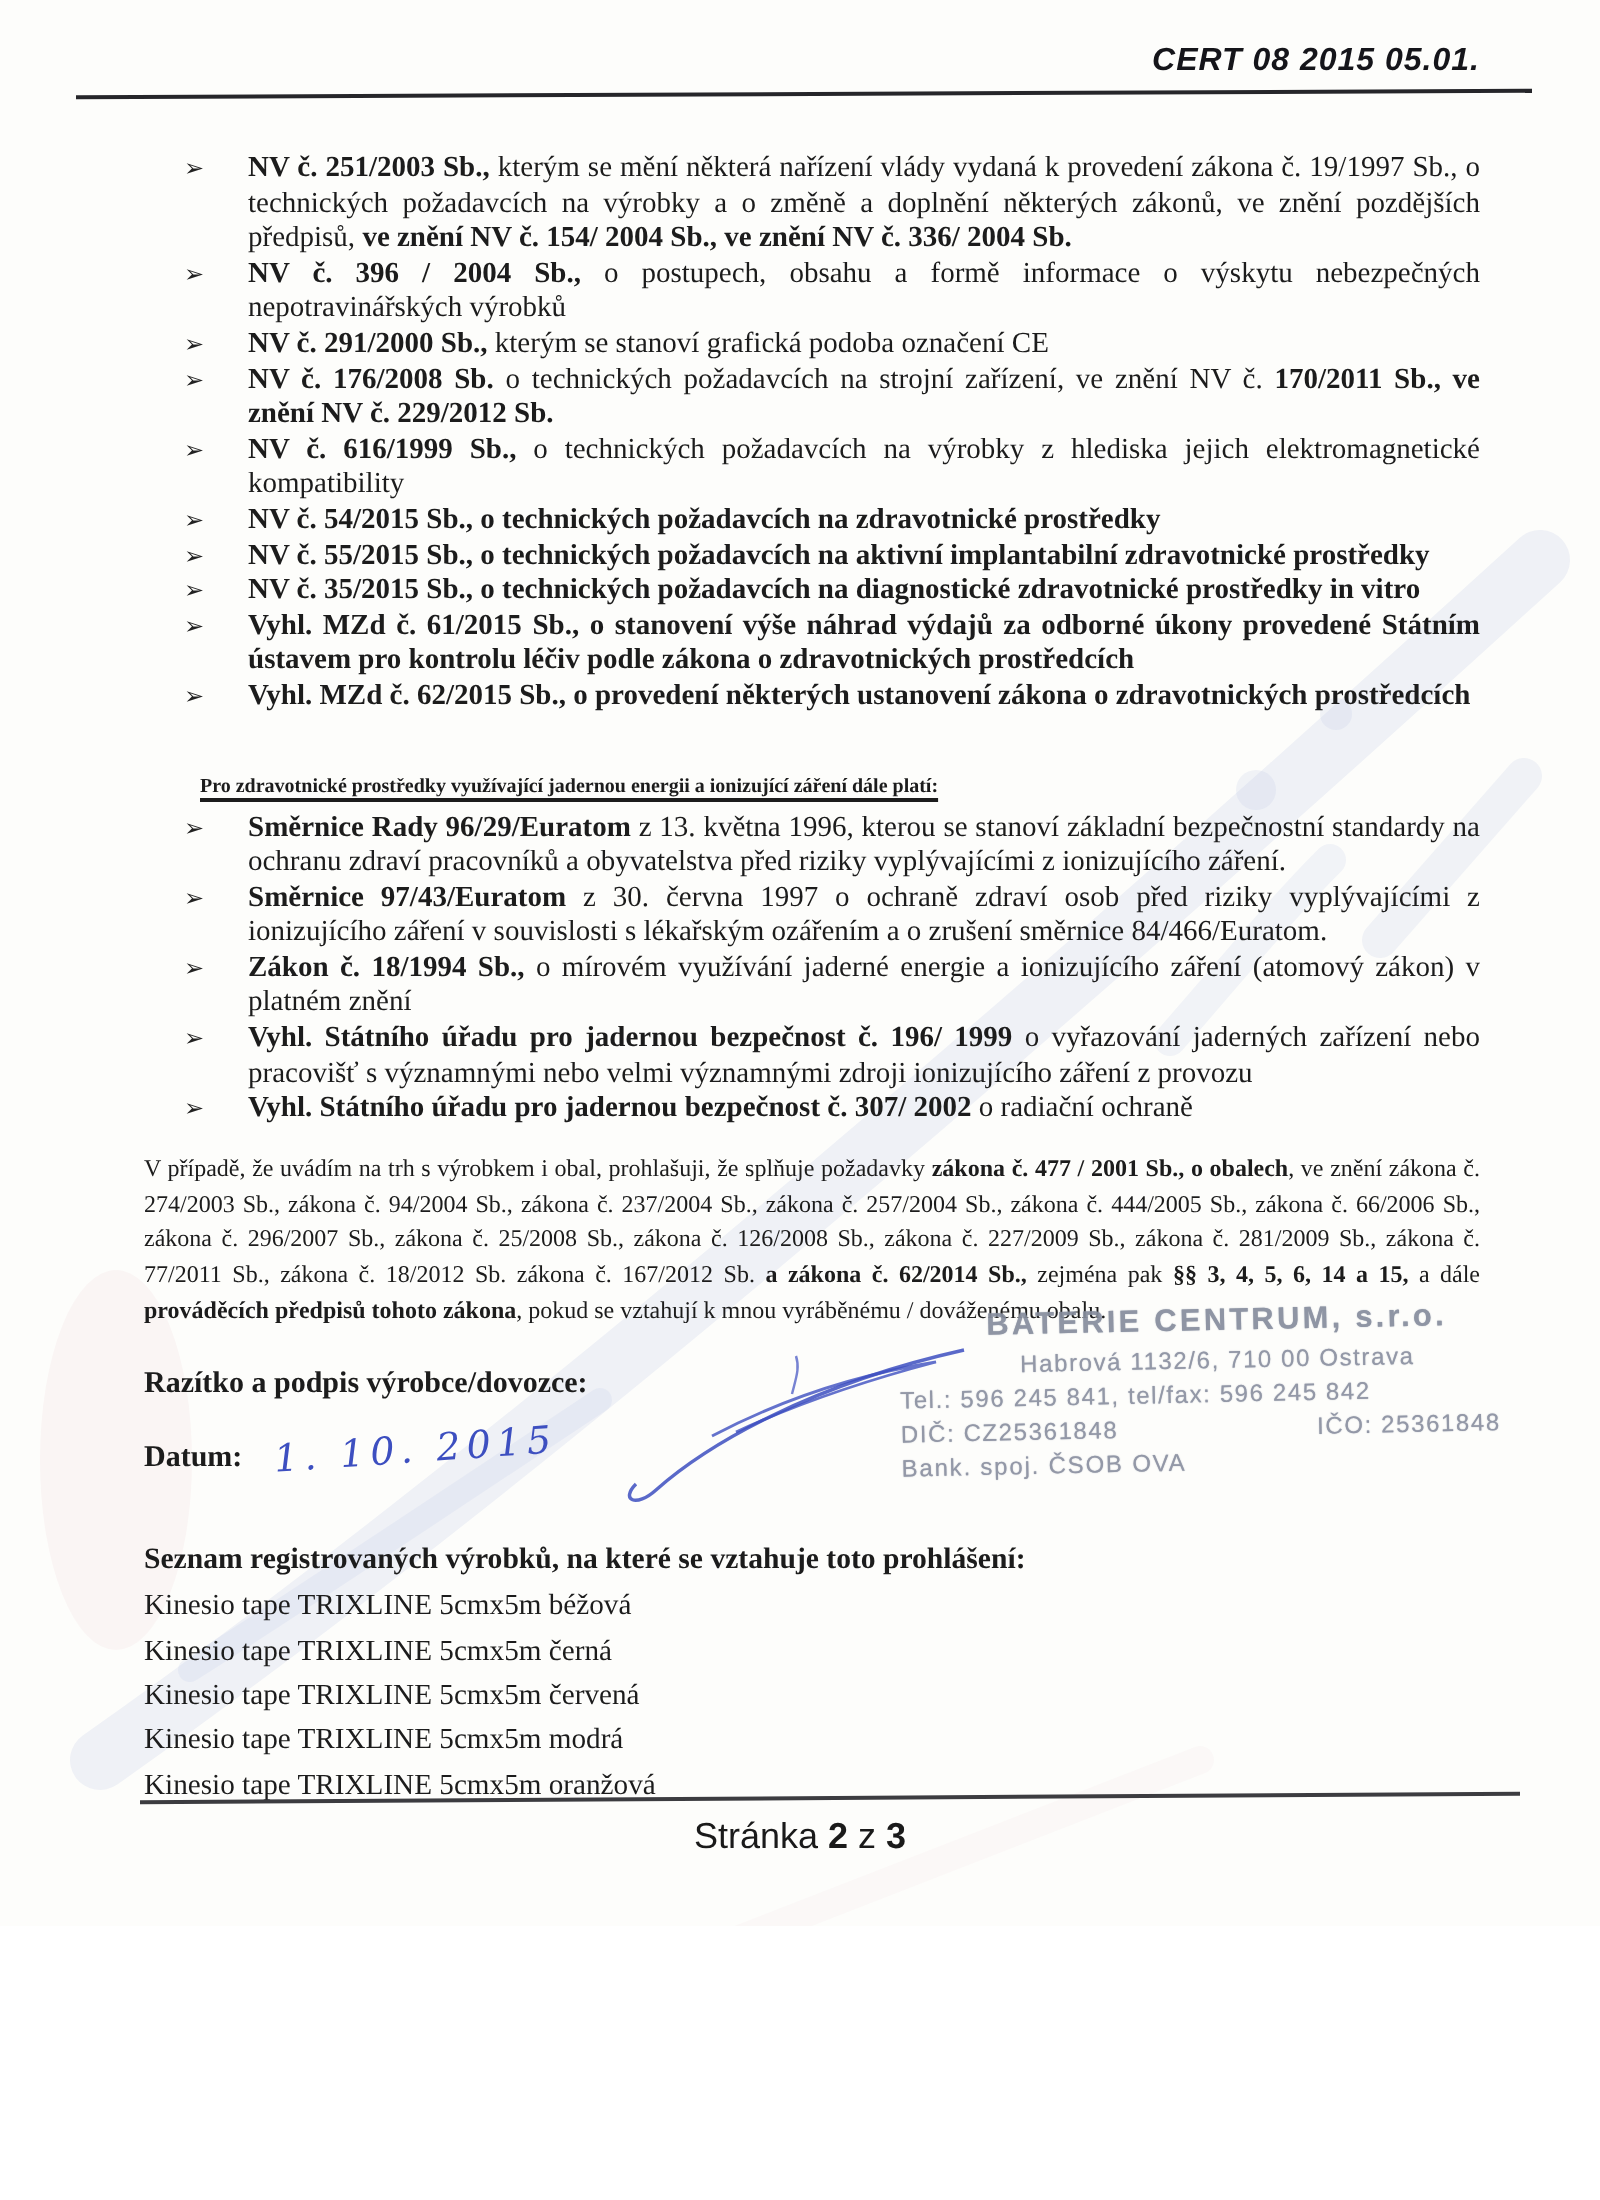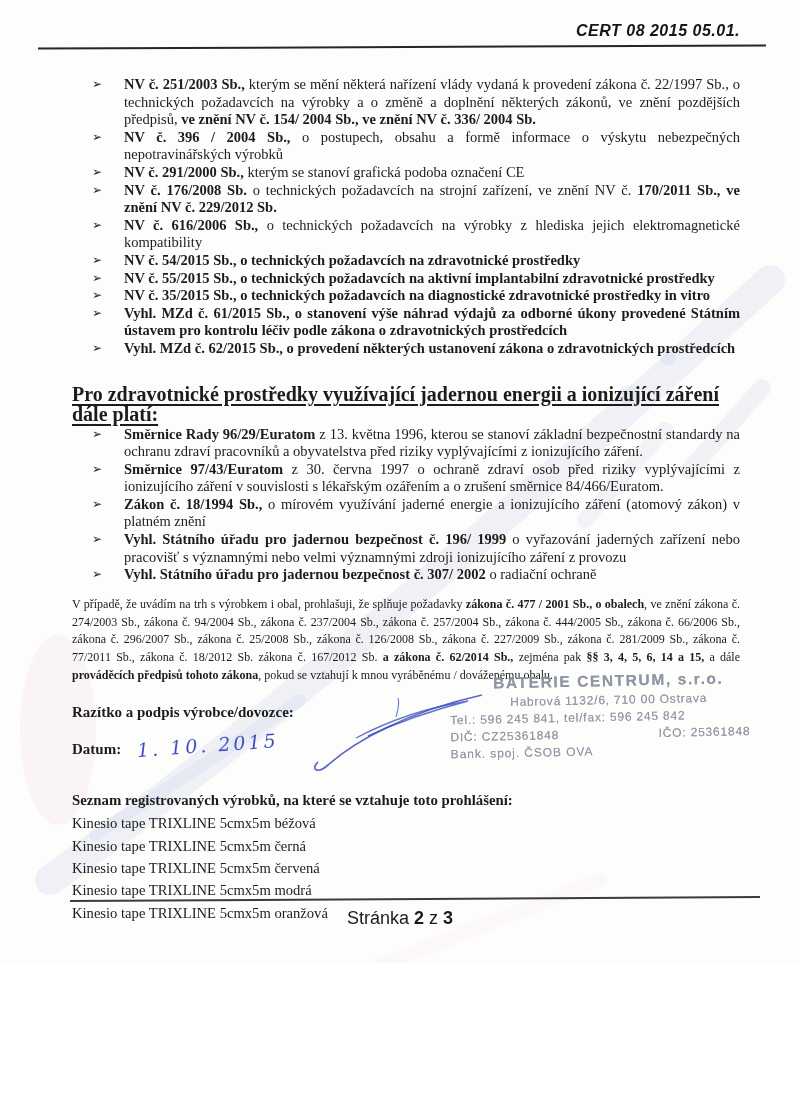--- a/index.html
+++ b/index.html
@@ -13,22 +13,22 @@
     font-family:"Liberation Sans",sans-serif;font-style:italic;font-weight:600;
     font-size:16px;letter-spacing:.5px;color:#15151a;
   }
   .top-rule{position:absolute;top:46px;left:38px;right:34px;height:2px;background:#26262a;transform:rotate(-0.25deg);}
   .content{position:absolute;left:72px;top:76px;width:668px;}
   .li{position:relative;padding-left:52px;font-size:14.5px;line-height:17.6px;text-align:justify;}
   .li .marker{position:absolute;left:20px;top:0px;font-size:12px;color:#222;}
   .pli{font-size:14.6px;line-height:22.3px;}
   .b{font-weight:700;}
   .section-heading{
-    margin-top:26px;font-weight:700;font-size:20px;line-height:20px;
-    text-decoration:underline;text-underline-offset:3px;text-decoration-thickness:1.8px;
+    margin-top:26px;font-weight:700;font-size:10px;line-height:20px;
+    text-decoration:underline;text-underline-offset:3px;text-decoration-thickness:1.8px;margin-left:28px;
   }
   .list2{margin-top:2px;}
   .para{margin:12px 0 0 0;font-size:12px;line-height:17.7px;text-align:justify;}
   .sig-block{position:relative;margin-top:20px;height:70px;}
   .sig-label{font-weight:700;font-size:15px;}
   .date-row{position:absolute;left:0;top:32px;font-weight:700;font-size:15px;white-space:nowrap;}
   .date-hand{
     display:inline-block;margin-left:16px;font-family:"DejaVu Serif",serif;font-style:italic;
     font-weight:400;font-size:19px;letter-spacing:3px;color:#3d4fc0;
     transform:rotate(-4deg) translateY(-2px);
@@ -67,25 +67,25 @@
     <ellipse cx="58" cy="730" rx="38" ry="95" fill="#e8bfc8" opacity="0.12"></ellipse>
     <path d="M 240 1020 Q 420 950 600 880" stroke="#e8bfc8" stroke-width="14" fill="none" opacity="0.08" stroke-linecap="round"></path>
   </svg>
 
   <div class="doc-code">CERT 08 2015 05.01.</div>
   <div class="top-rule"></div>
 
   <div class="content">
 
     <div class="list">
-        <div class="li"><span class="marker">➢</span><span><span class="b">NV č. 251/2003 Sb.,</span><span> kterým se mění některá nařízení vlády vydaná k provedení zákona č. 22/1997 Sb., o technických požadavcích na výrobky a o změně a doplnění některých zákonů, ve znění pozdějších předpisů, </span><span class="b">ve znění NV č. 154/ 2004 Sb., ve znění NV č. 336/ 2004 Sb.</span></span></div>
+        <div class="li"><span class="marker">➢</span><span><span class="b">NV č. 251/2003 Sb.,</span><span> kterým se mění některá nařízení vlády vydaná k provedení zákona č. 19/1997 Sb., o technických požadavcích na výrobky a o změně a doplnění některých zákonů, ve znění pozdějších předpisů, </span><span class="b">ve znění NV č. 154/ 2004 Sb., ve znění NV č. 336/ 2004 Sb.</span></span></div>
         <div class="li"><span class="marker">➢</span><span><span class="b">NV č. 396 / 2004 Sb.,</span><span> o postupech, obsahu a formě informace o výskytu nebezpečných nepotravinářských výrobků</span></span></div>
         <div class="li"><span class="marker">➢</span><span><span class="b">NV č. 291/2000 Sb.,</span><span> kterým se stanoví grafická podoba označení CE</span></span></div>
         <div class="li"><span class="marker">➢</span><span><span class="b">NV č. 176/2008 Sb.</span><span> o technických požadavcích na strojní zařízení, ve znění NV č. </span><span class="b">170/2011 Sb., ve znění NV č. 229/2012 Sb.</span></span></div>
-        <div class="li"><span class="marker">➢</span><span><span class="b">NV č. 616/2006 Sb.,</span><span> o technických požadavcích na výrobky z hlediska jejich elektromagnetické kompatibility</span></span></div>
+        <div class="li"><span class="marker">➢</span><span><span class="b">NV č. 616/1999 Sb.,</span><span> o technických požadavcích na výrobky z hlediska jejich elektromagnetické kompatibility</span></span></div>
         <div class="li"><span class="marker">➢</span><span><span class="b">NV č. 54/2015 Sb., o technických požadavcích na zdravotnické prostředky</span></span></div>
         <div class="li"><span class="marker">➢</span><span><span class="b">NV č. 55/2015 Sb., o technických požadavcích na aktivní implantabilní zdravotnické prostředky</span></span></div>
         <div class="li"><span class="marker">➢</span><span><span class="b">NV č. 35/2015 Sb., o technických požadavcích na diagnostické zdravotnické prostředky in vitro</span></span></div>
         <div class="li"><span class="marker">➢</span><span><span class="b">Vyhl. MZd č. 61/2015 Sb., o stanovení výše náhrad výdajů za odborné úkony provedené Státním ústavem pro kontrolu léčiv podle zákona o zdravotnických prostředcích</span></span></div>
         <div class="li"><span class="marker">➢</span><span><span class="b">Vyhl. MZd č. 62/2015 Sb., o provedení některých ustanovení zákona o zdravotnických prostředcích</span></span></div>
       </div>
 
     <div class="section-heading">Pro zdravotnické prostředky využívající jadernou energii a ionizující záření dále platí:</div>
 
     <div class="list list2">

